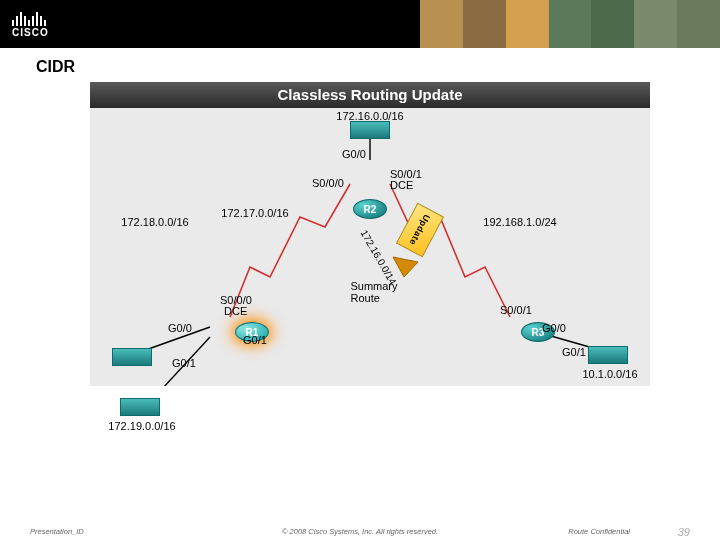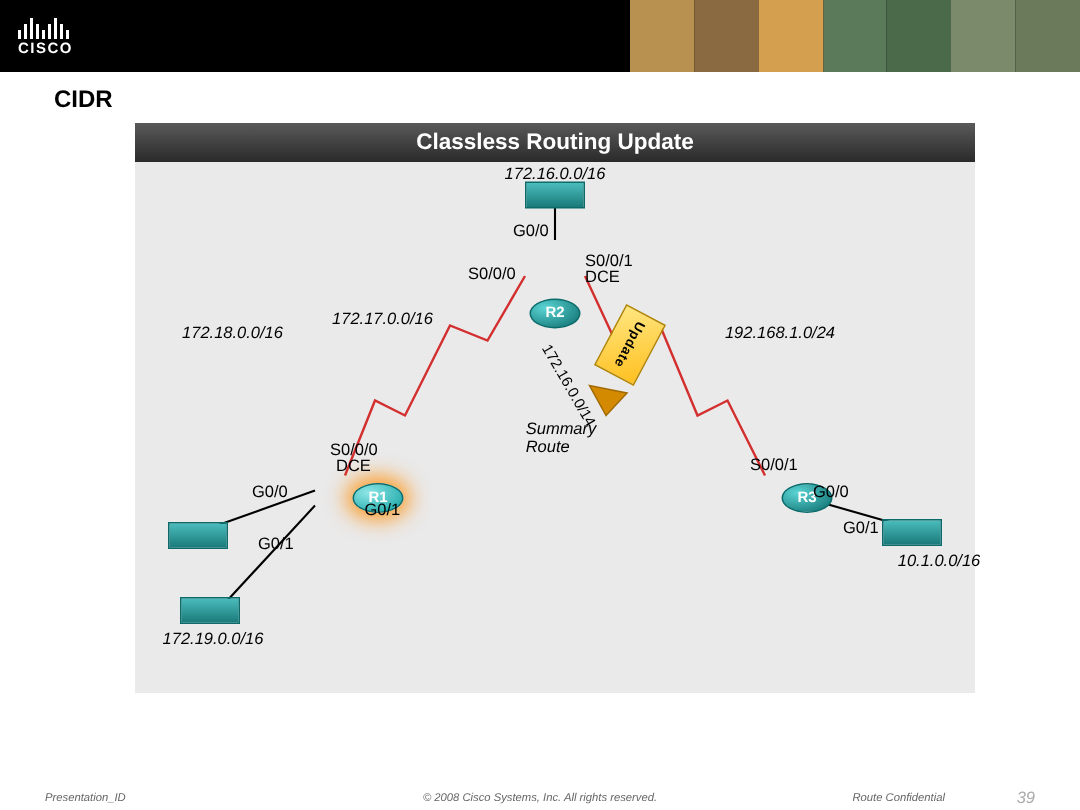--- a/index.html
+++ b/index.html
@@ -10,25 +10,25 @@
   .logo-bars span { width: 2px; background: #fff; display: block; }
   .lb1{height:6px}.lb2{height:10px}.lb3{height:14px}.lb4{height:10px}.lb5{height:6px}.lb6{height:10px}.lb7{height:14px}.lb8{height:10px}.lb9{height:6px}
   .logo-text { font-size: 10px; letter-spacing: 1px; font-weight: bold; margin-top:1px;}
   .collage { position: absolute; right: 0; top: 0; height: 48px; width: 300px; display: flex; }
   .collage div { flex: 1; }
   .c1{background:#b89050}.c2{background:#8a6a40}.c3{background:#d4a050}.c4{background:#5a7a5a}.c5{background:#4a6a4a}.c6{background:#7a8a6a}.c7{background:#6a7a5a}
   .slide-body { padding: 10px 16px 0 36px; }
   .kicker { font-size: 16px; font-weight: bold; }
   .title { font-size: 33px; color: #b71c1c; font-weight: normal; line-height: 1.05; margin-top: 0px; }
   .diagram-wrap { display:flex; justify-content:center; margin-top: 6px; }
-  .diagram { width: 560px; height: 380px; background: #eaeaea; position: relative; }
+  .diagram { width: 560px; height: 304px; background: #eaeaea; position: relative; }
   .dia-title { position:absolute; left:50%; transform:translateX(-50%); top:4px; color:#fff; background:transparent; font-weight:bold; font-size:15px; }
   .dia-title-bg { position:absolute; left:0; right:0; top:0; height:26px; background:linear-gradient(#5a5a5a,#2a2a2a); }
   .label { position:absolute; font-size:11px; color:#000; }
-  .center { transform: translate(-50%,-50%); font-style: italic; }
+  .center { transform: translate(-50%,-50%); }
   .router { position:absolute; width:34px; height:20px; border-radius:50%; background: radial-gradient(ellipse at 30% 30%, #5bd4d4, #0b6a6a); transform:translate(-50%,-50%); border:1px solid #0b6a6a; }
   .router.active { background: radial-gradient(ellipse at 30% 30%, #8fe6e6, #0fa0a0); box-shadow: 0 0 14px 4px rgba(255,140,0,.9); }
   .router-name { position:absolute; font-size:10px; color:#fff; left:50%; top:50%; transform:translate(-50%,-50%); font-weight:bold; }
   .switch { position:absolute; width:40px; height:18px; background: linear-gradient(#4bbcbc,#1a7a7a); transform:translate(-50%,-50%); border:1px solid #0b6a6a; }
   .line-svg { position:absolute; left:0; top:0; width:100%; height:100%; pointer-events:none; }
   .blk { stroke:#000; stroke-width:1.4; fill:none; }
   .zig { stroke:#d32f2f; stroke-width:1.6; fill:none; }
   .update-box { position:absolute; width:30px; height:46px; background: linear-gradient(145deg,#ffe680,#ffc020); border:1px solid #b38600; transform: translate(-50%,-50%) rotate(28deg); display:flex; align-items:center; justify-content:center; }
   .update-box span { font-size:9px; font-weight:bold; transform: rotate(90deg); letter-spacing:.5px; }
   .angled { position:absolute; font-size:10px; }
@@ -97,21 +97,21 @@
         </div>
       <div class="switch" style="left:42px; top:275px;"></div>
       <div class="switch" style="left:50px; top:325px;"></div>
       <div class="switch" style="left:518px; top:273px;"></div>
 
       <div class="label center" style="left:280px; top:34px;">172.16.0.0/16</div>
       <div class="label center" style="left:65px; top:140px;">172.18.0.0/16</div>
       <div class="label center" style="left:165px; top:131px;">172.17.0.0/16</div>
       <div class="label center" style="left:52px; top:344px;">172.19.0.0/16</div>
       <div class="label center" style="left:430px; top:140px;">192.168.1.0/24</div>
-      <div class="label center" style="left:520px; top:292px;margin-left:16px;">10.1.0.0/16</div>
+      <div class="label center" style="left:520px; top:292px;">10.1.0.0/16</div>
 
       <div class="label" style="left:252px; top:66px;">G0/0</div>
       <div class="label" style="left:222px; top:95px;">S0/0/0</div>
       <div class="label" style="left:300px; top:86px;">S0/0/1</div>
       <div class="label" style="left:300px; top:97px;">DCE</div>
       <div class="label" style="left:130px; top:212px;">S0/0/0</div>
       <div class="label" style="left:134px; top:223px;">DCE</div>
       <div class="label" style="left:78px; top:240px;">G0/0</div>
       <div class="label" style="left:82px; top:275px;">G0/1</div>
       <div class="label" style="left:153px; top:252px;">G0/1</div>

